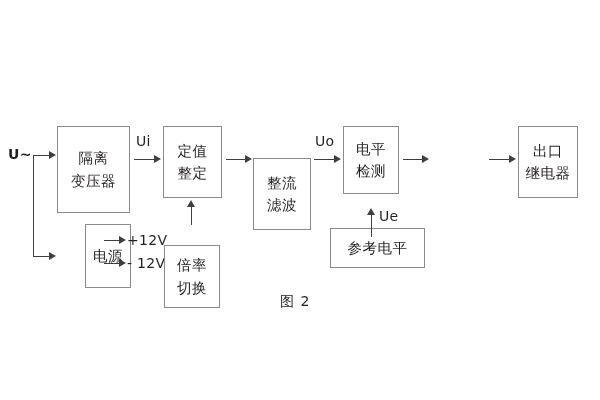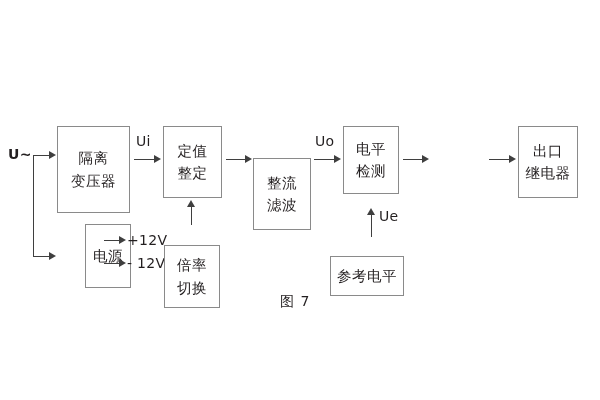--- a/index.html
+++ b/index.html
@@ -142,23 +142,23 @@
   <div class="label" style="left:127px; top:255px;">- 12V</div>
 
   <div class="box" style="left:164px; top:225px; width:56px; height:63px;margin-top:20px;">
     <span class="ln">倍率</span>
     <span class="ln">切换</span>
   </div>
 
   <div class="vline" style="left:191px; top:206px; height:19px;"></div>
   <div class="arrow-u" style="left:187px; top:200px;"></div>
 
-  <div class="box" style="left:330px; top:256px; width:74px; height:40px;">
+  <div class="box" style="left:330px; top:228px; width:95px; height:40px;">
     <span class="ln">参考电平</span>
   </div>
 
   <div class="vline" style="left:371px; top:214px; height:23px;"></div>
   <div class="arrow-u" style="left:367px; top:208px;"></div>
   <div class="label" style="left:379px; top:208px;">Ue</div>
 
-  <div class="caption" style="left:280px; top:293px;">图 7</div>
+  <div class="caption" style="left:280px; top:293px;">图 2</div>
 
 </div>
 
 </body></html>

